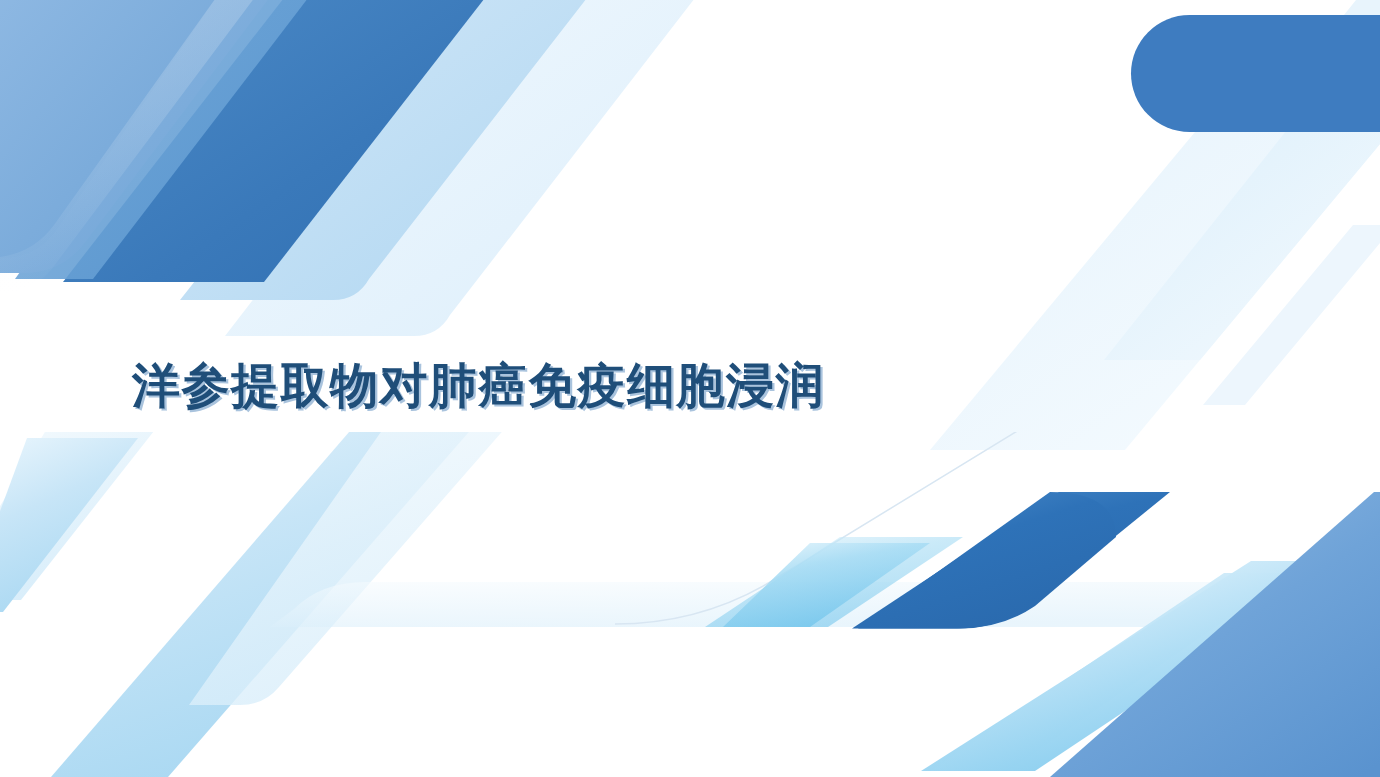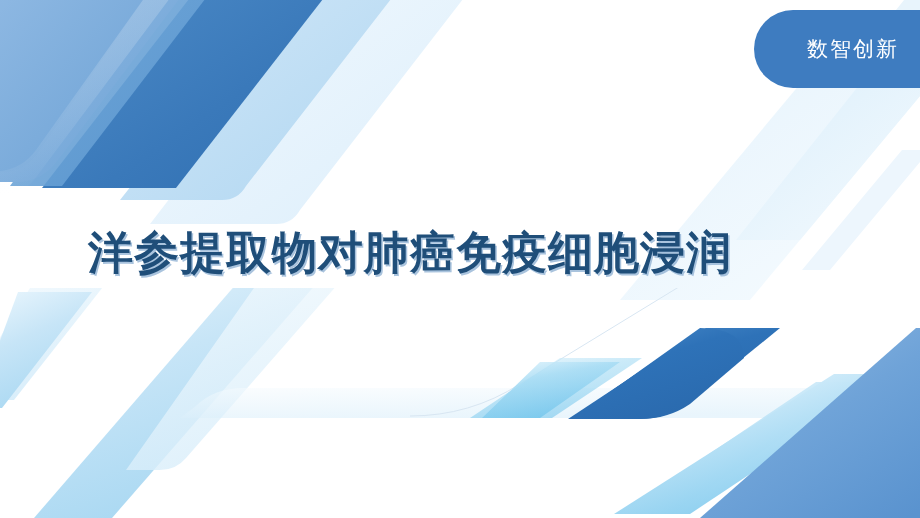--- a/index.html
+++ b/index.html
@@ -75,28 +75,28 @@
     letter-spacing: 2px;
     white-space: nowrap;
     font-family: "DejaVu Sans", "Liberation Sans", sans-serif;
   }
 
   
   .title {
     position: absolute;
     left: 88px;
     top: 232px;
-    font-size: 45px;
+    font-size: 32px;
     line-height: 50px;
     font-weight: bold;
     color: #1F4E79;
     letter-spacing: 1px;
     white-space: nowrap;
     text-shadow: 1.5px 1.5px 0 rgba(140,175,210,0.75);
-    font-family: Liberation Mono, monospace;
+    font-family: Liberation Sans, sans-serif;
   }
 </style>
 </head>
 <body>
 
 <div id="slide">
 
   <div class="tl-layer">
     <svg width="560" height="230" viewBox="0 0 560 230" xmlns="http://www.w3.org/2000/svg">
       <defs>
@@ -156,21 +156,20 @@
         </linearGradient>
       </defs>
       <path d="M 300 84 L 430 84 L 250 300 L 120 300 Z" fill="url(#trFaint)"></path>
       <path d="M 360 84 L 430 84 L 300 240 L 236 240 Z" fill="url(#trFaint2)"></path>
       <path d="M 402 150 L 430 150 L 330 270 L 302 270 Z" fill="#EDF6FD"></path>
       <path d="M 404 0 L 430 0 L 404 30 L 380 30 Z" fill="#E8F4FC"></path>
     </svg>
   </div>
 
   <div class="badge">
-    <div class="badge-line">数智创新</div>
   </div>
 
   <div class="title">洋参提取物对肺癌免疫细胞浸润</div>
 
   <div class="bl-layer">
     <svg width="920" height="230" viewBox="0 0 920 230" xmlns="http://www.w3.org/2000/svg">
       <defs>
         <linearGradient id="blLight" x1="0" y1="0" x2="0.4" y2="1">
           <stop offset="0%" stop-color="#EAF6FD"></stop>
           <stop offset="45%" stop-color="#C7E5F7"></stop>

